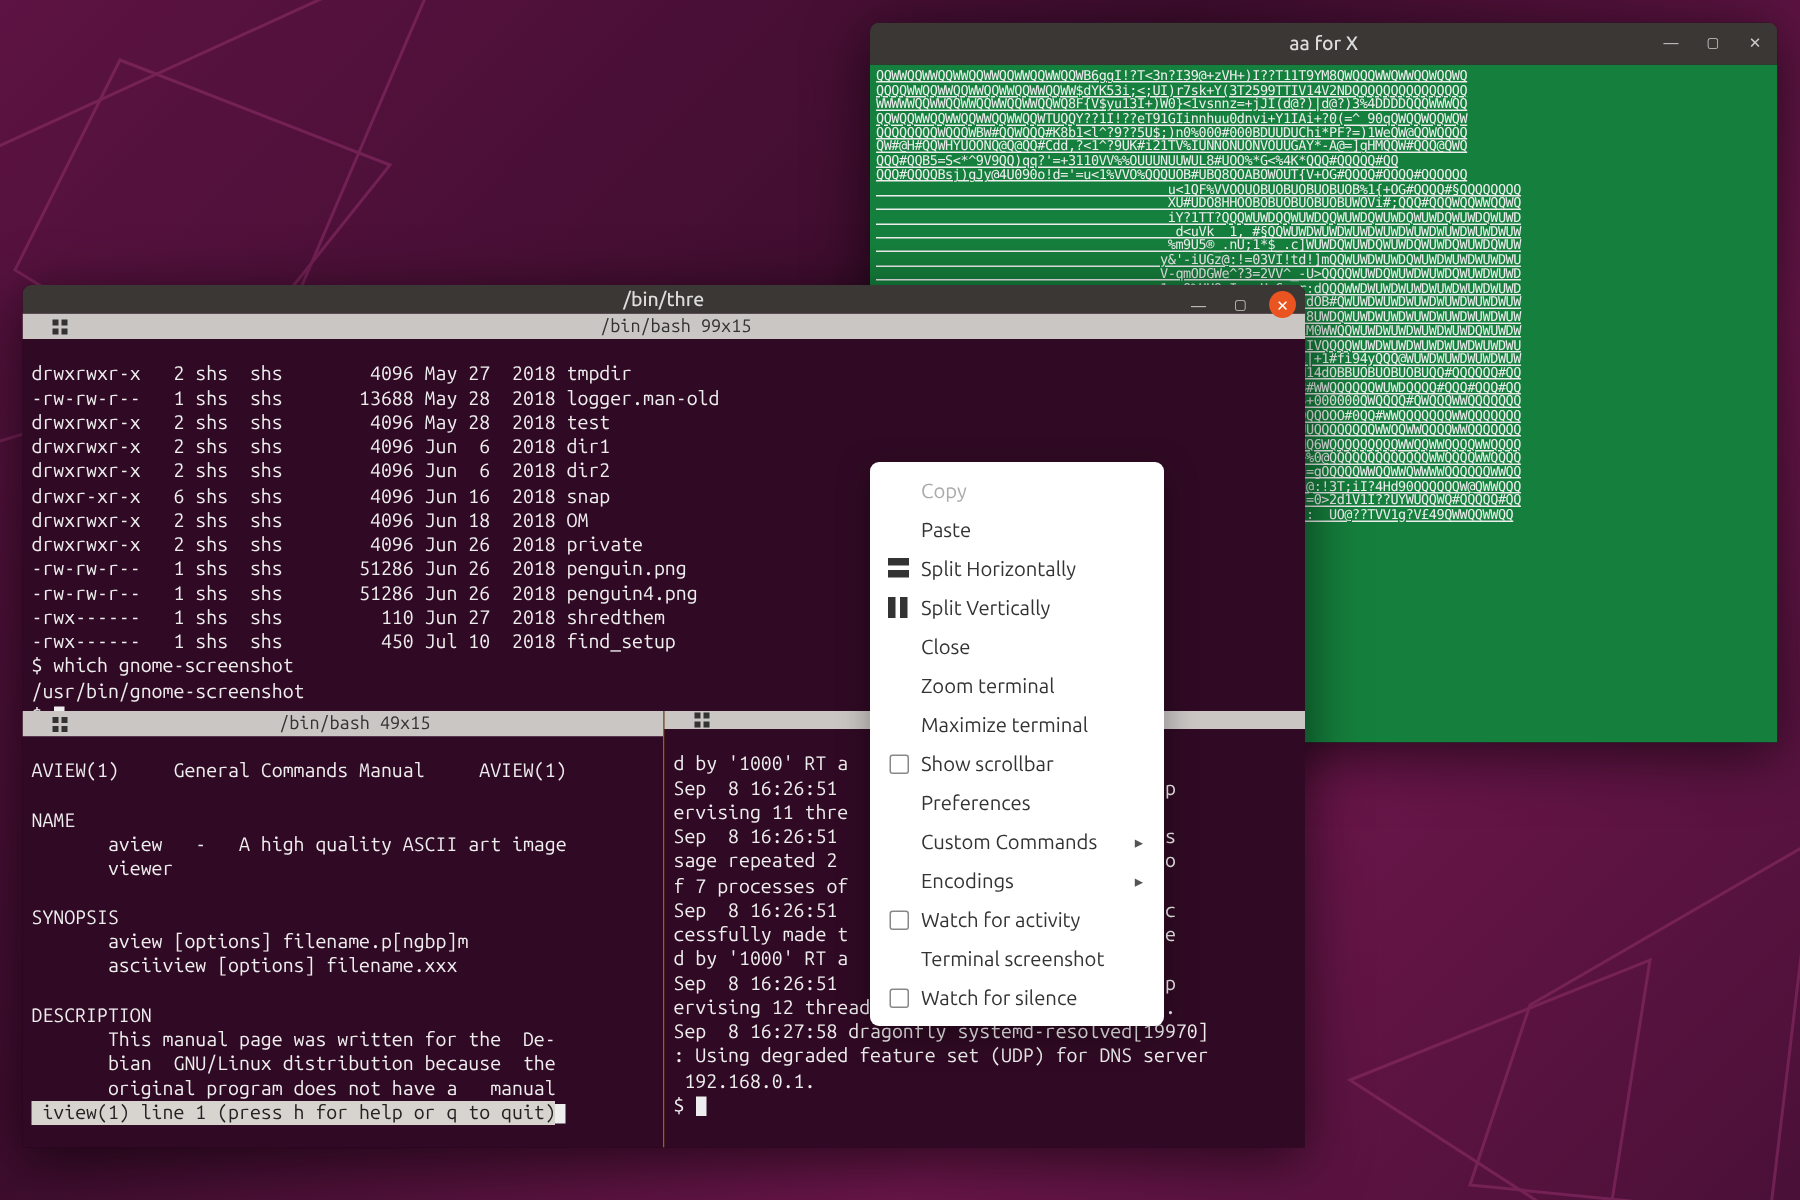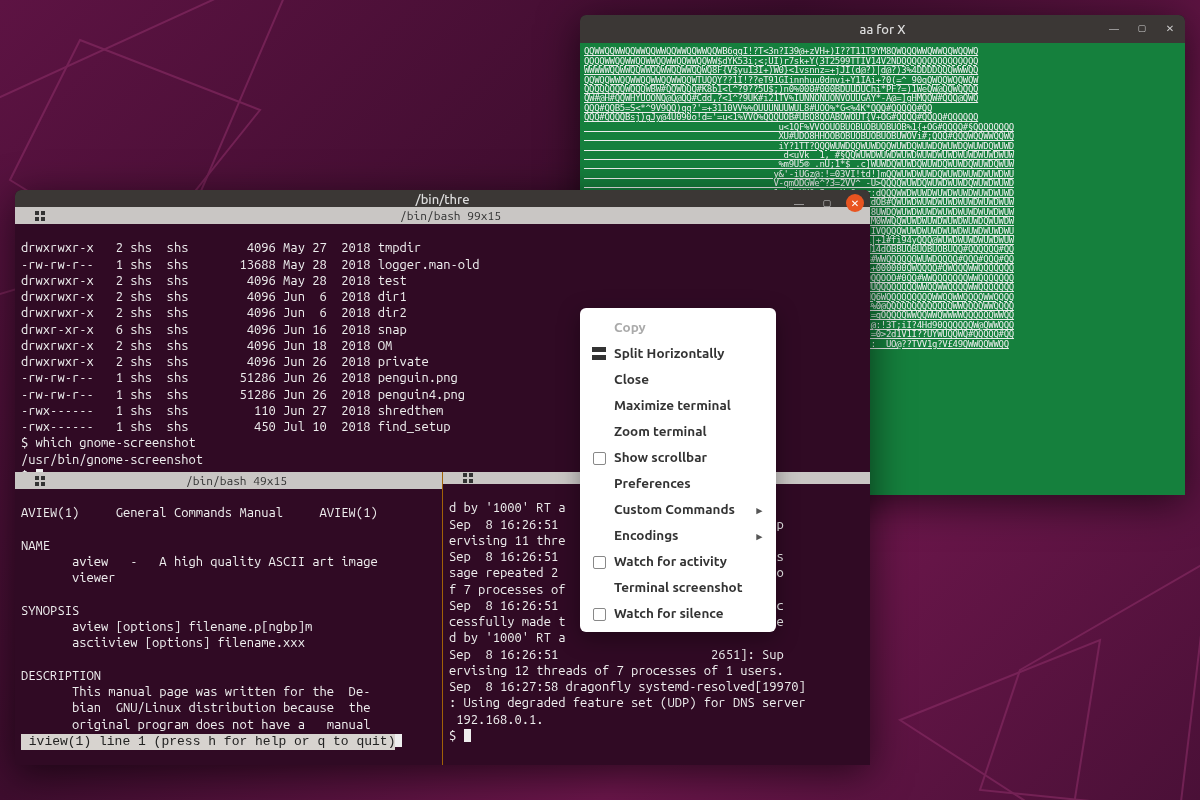--- a/index.html
+++ b/index.html
@@ -83,21 +83,20 @@
     padding: 15px 6px;
     white-space: pre;
     overflow: hidden;
   }
   .hsplit { display:flex; flex:1; }
   .hsplit > .col { flex:1; display:flex; flex-direction:column; border-right:1px solid #a16207; }
   .hsplit > .col:last-child { border-right:none; }
   .status-inv {
     background: #d7d3cf; color:#222;
     display:inline-block;
-    font-family:Liberation Mono, monospace;
   }
   .cursor {
     display:inline-block; width:7px; height:13px;
     background:#eee; vertical-align:text-bottom;
   }
 
   
   .aa-body {
     background:#15803d; color:#eee;
     font-family: "DejaVu Sans Mono", monospace;
@@ -115,25 +114,24 @@
     position: absolute;
     width: 196px;
     background: #fff;
     border-radius: 6px;
     box-shadow: 0 6px 22px rgba(0,0,0,0.35);
     padding: 6px 0;
     font-size: 13.5px;
     color: #333;
   }
   .context-menu .item {
-    display:flex; align-items:flex-end;
+    display:flex; align-items:center;
     padding: 5px 14px 5px 12px;
     gap: 8px;
     cursor: pointer;
-    font-weight: bold;
   }
   .context-menu .item.disabled { color:#aaa; cursor:default; }
   .context-menu .ic {
     width:14px; height:14px; flex-shrink:0;
     display:inline-flex; align-items:center; justify-content:center;
   }
   .context-menu .chk {
     width:13px; height:13px; border:1px solid #888; border-radius:2px;
   }
   .context-menu .sub::after {
@@ -284,34 +282,42 @@
     </div>
   </div>
 </div>
 
 <div class="context-menu" style="left:580px; top:308px;" id="ctx-menu">
     <div class="item disabled">
       <span class="ic"></span>
       <span>Copy</span>
     </div>
     <div class="item">
+      <span class="ic"></span>
+      <span>Paste</span>
+    </div>
+    <div class="item">
       <span class="ic split-h"></span>
       <span>Split Horizontally</span>
     </div>
     <div class="item">
+      <span class="ic split-v"></span>
+      <span>Split Vertically</span>
+    </div>
+    <div class="item">
       <span class="ic"></span>
       <span>Close</span>
     </div>
     <div class="item">
       <span class="ic"></span>
+      <span>Zoom terminal</span>
+    </div>
+    <div class="item">
+      <span class="ic"></span>
       <span>Maximize terminal</span>
-    </div>
-    <div class="item">
-      <span class="ic"></span>
-      <span>Zoom terminal</span>
     </div>
     <div class="item">
       <span class="ic">
         <span class="chk"></span>
       </span>
       <span>Show scrollbar</span>
     </div>
     <div class="item">
       <span class="ic"></span>
       <span>Preferences</span>

